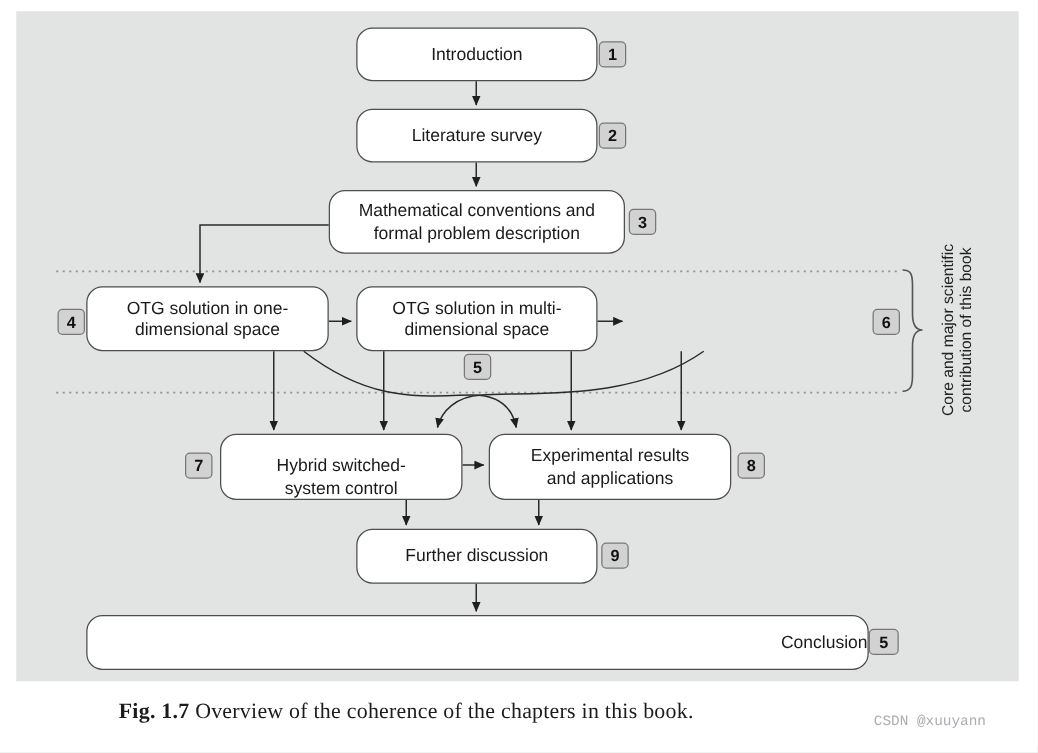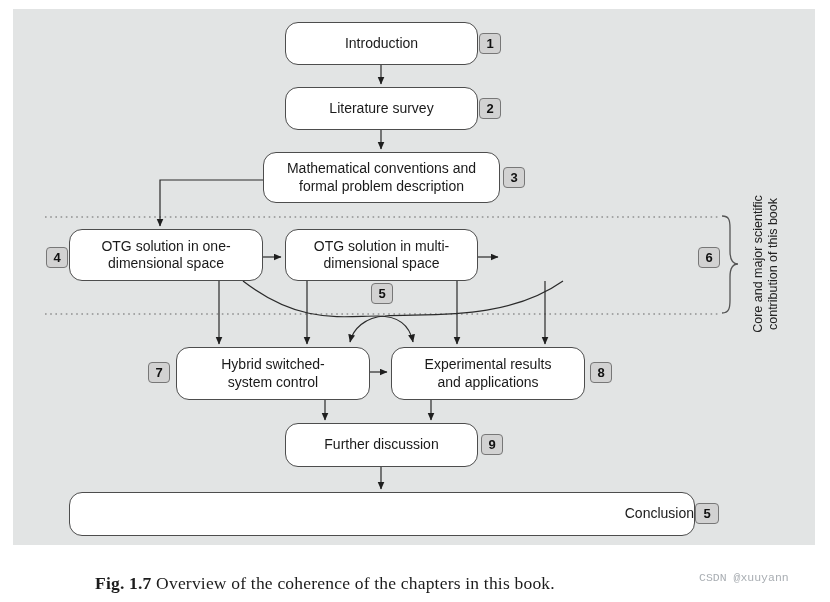--- a/index.html
+++ b/index.html
@@ -10,33 +10,33 @@
   .node{position:absolute;background:#ffffff;border:1.2px solid #4d4d4d;border-radius:13px;
         display:flex;align-items:center;justify-content:center;text-align:center;
         font-size:14px;line-height:1.25;color:#1a1a1a;white-space:pre-line;box-sizing:border-box;}
   .badge{position:absolute;width:22px;height:21px;background:#d2d2d2;border:1px solid #777777;
          border-radius:4px;display:flex;align-items:center;justify-content:center;
          font-size:13px;font-weight:700;color:#111111;box-sizing:border-box;}
   .badge.wide{width:24px;}
   #side-label{position:absolute;left:766px;top:264px;width:186px;text-align:center;
               transform:translate(-50%,-50%) rotate(-90deg);font-size:12.5px;line-height:1.2;
               color:#222222;white-space:pre-line;}
-  #caption{position:absolute;left:95px;top:573px;width:700px;font-family:"Liberation Serif",serif;
+  #caption{position:absolute;left:95px;top:558px;width:700px;font-family:"Liberation Serif",serif;
            font-size:17.5px;color:#1c1c1c;letter-spacing:0.2px;}
   #caption b{font-weight:700;}
   #watermark{position:absolute;left:699px;top:571px;font-size:11.5px;color:#a9aeb3;
              font-family:Liberation Mono, monospace;white-space:nowrap;}
   
   #n1{left:285px;top:22px;width:193px;height:43px;}
   #n2{left:285px;top:87px;width:193px;height:43px;}
   #n3{left:263px;top:152px;width:237px;height:51px;}
   #n4{left:69px;top:229px;width:194px;height:52px;}
   #n5{left:285px;top:229px;width:193px;height:52px;}
   #n6{left:502px;top:229px;width:193px;height:52px;}
-  #n7{left:176px;top:347px;width:194px;height:53px;}
+  #n7{left:176px;top:347px;width:194px;height:53px;align-items:flex-end;}
   #n8{left:391px;top:347px;width:194px;height:53px;}
   #n9{left:285px;top:423px;width:193px;height:44px;}
   #n10{left:69px;top:492px;width:626px;height:44px;justify-content:flex-end;}
   #b1{left:479px;top:33px;}
   #b2{left:479px;top:98px;}
   #b3{left:503px;top:167px;}
   #b4{left:46px;top:247px;}
   #b5{left:371px;top:283px;}
   #b6{left:698px;top:247px;}
   #b7{left:148px;top:362px;}

